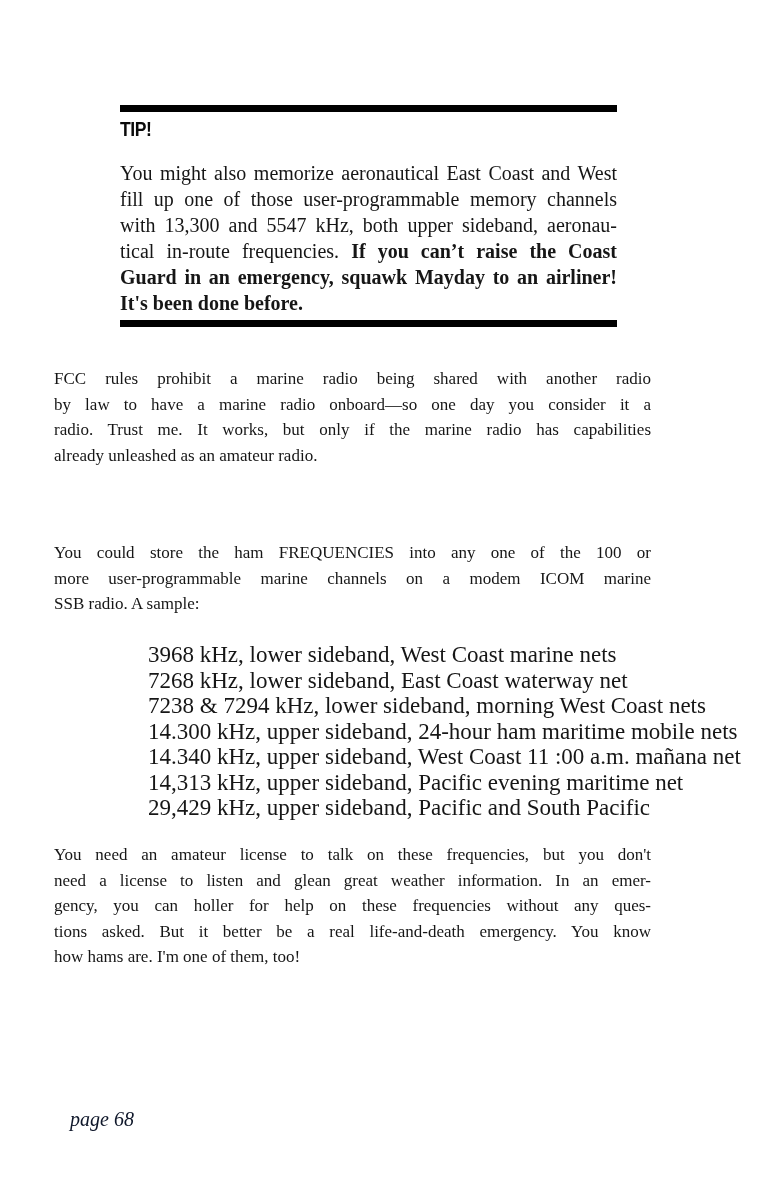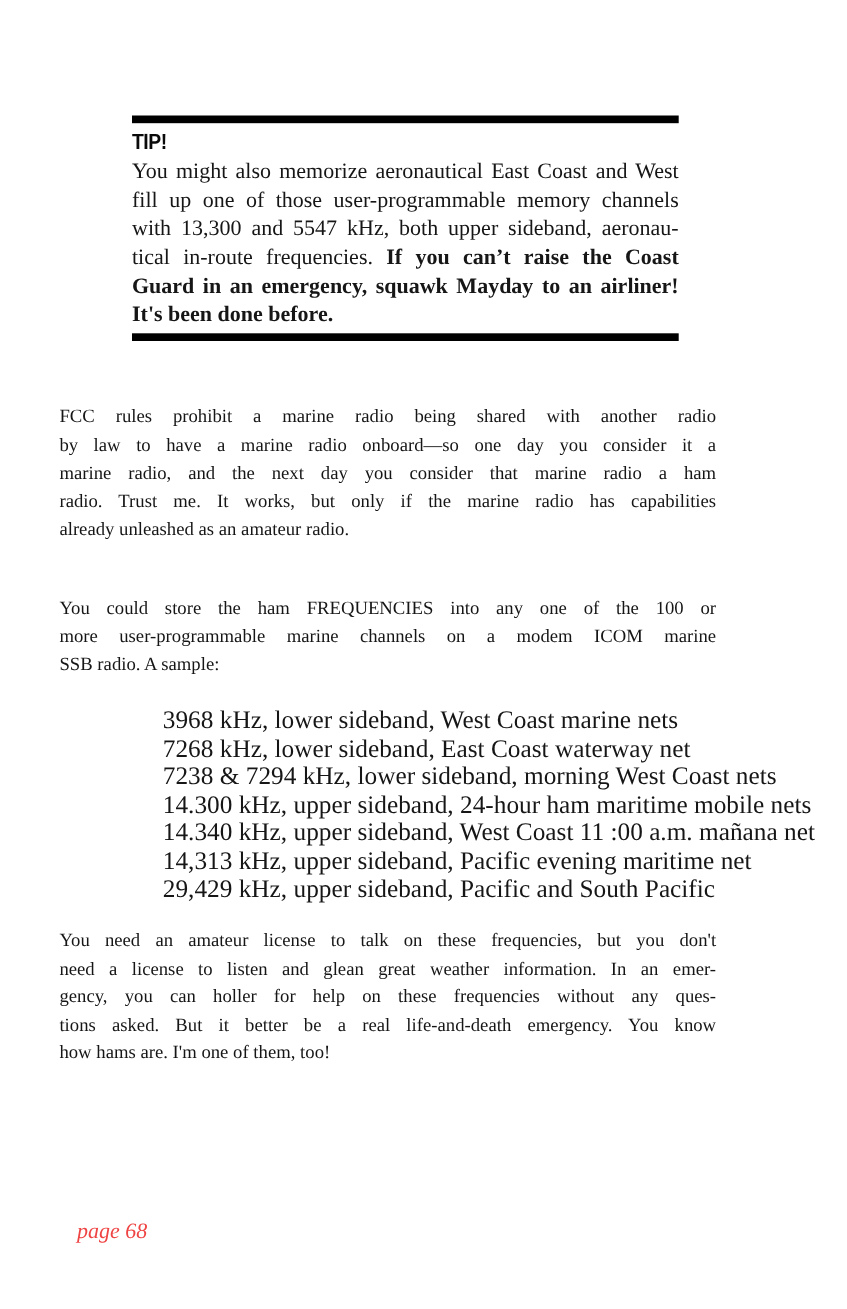--- a/index.html
+++ b/index.html
@@ -21,21 +21,21 @@
     font-family: "Liberation Sans", sans-serif;
     font-weight: 700;
     font-size: 20px;
     letter-spacing: -0.5px;
     transform: scaleX(0.88);
     transform-origin: left center;
     height: 31px;
     line-height: 34px;
     color: #0a0a0a;
   }
-  .tip-text { font-size: 20px; line-height: 26px; }
+  .tip-text { font-size: 20px; line-height: 26px; margin-top: 17px; }
 
   
   .line {
     white-space: nowrap;
     text-align: justify;
     text-align-last: justify;
   }
   .line.last { text-align-last: left; }
   .b { font-weight: 700; }
 
@@ -47,21 +47,21 @@
 
   
   .freq-list { left: 148px; top: 642px; font-size: 23px; line-height: 25.5px; }
   .freq-list .line { text-align-last: left; }
 
   
   .page-num {
     left: 70px; top: 1108px;
     font-style: italic;
     font-size: 20px;
-    color: #ef4444;
+    color: #0f172a;
   }
 </style>
 </head>
 <body>
 
 <div class="abs tip-box">
   <div class="tip-rule"></div>
   <div class="tip-label">TIP!</div>
   <div class="tip-text">
     <div class="line"><span>You might also memorize aeronautical East Coast and West</span><span class="b"></span></div>
@@ -70,21 +70,20 @@
     <div class="line"><span>tical in-route frequencies. </span><span class="b">If you can’t raise the Coast</span></div>
     <div class="line"><span></span><span class="b">Guard in an emergency, squawk Mayday to an airliner!</span></div>
     <div class="line last"><span></span><span class="b">It's been done before.</span></div>
   </div>
   <div class="tip-rule tip-rule-bottom"></div>
 </div>
 
 <div class="abs para p1">
   <div class="line">FCC rules prohibit a marine radio being shared with another radio</div>
   <div class="line">by law to have a marine radio onboard—so one day you consider it a</div>
-  <div class="line">marine radio, and the next day you consider that marine radio a ham</div>
   <div class="line">radio. Trust me. It works, but only if the marine radio has capabilities</div>
   <div class="line last">already unleashed as an amateur radio.</div>
 </div>
 
 <div class="abs para p2">
   <div class="line">You could store the ham FREQUENCIES into any one of the 100 or</div>
   <div class="line">more user-programmable marine channels on a modem ICOM marine</div>
   <div class="line last">SSB radio. A sample:</div>
 </div>
 

